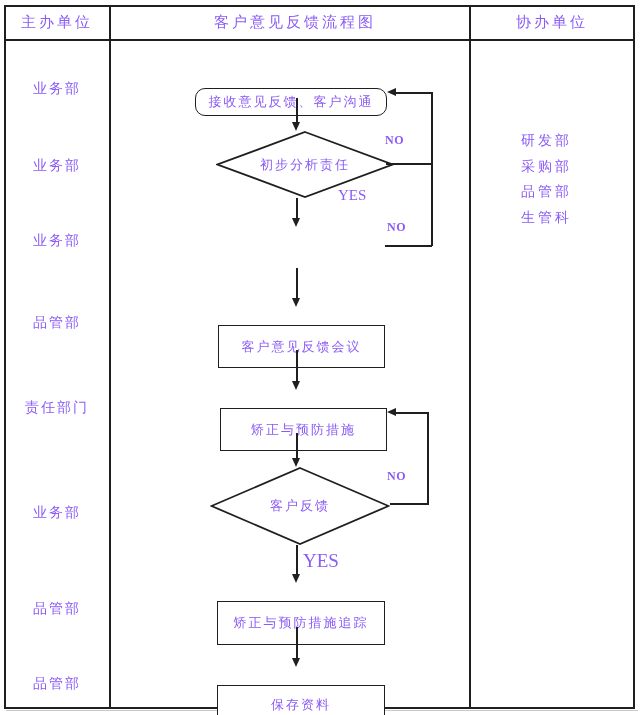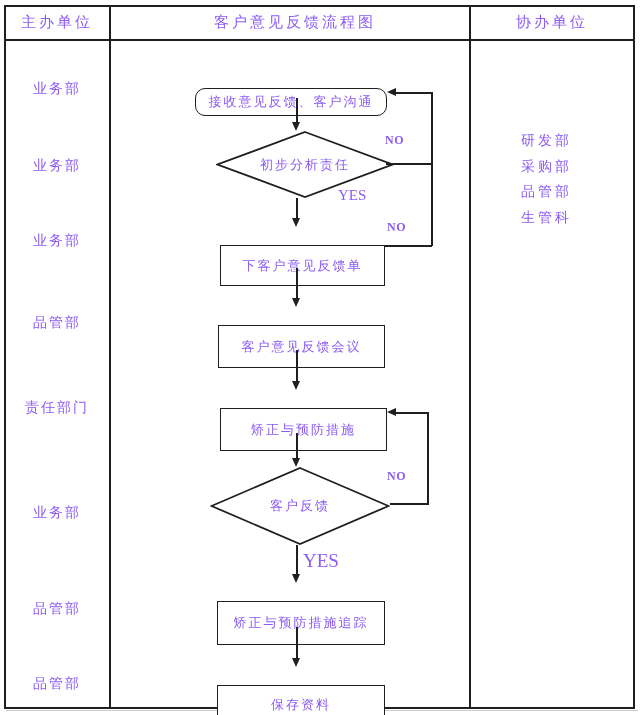--- a/index.html
+++ b/index.html
@@ -97,23 +97,20 @@
     <svg width="178" height="67" viewBox="0 0 178 67">
       <polygon points="89,1 176.5,33.5 89,66 1.5,33.5" fill="#ffffff" stroke="#1f1f1f" stroke-width="1.8"></polygon>
     </svg>
     <div class="diamond-label">初步分析责任</div>
   </div>
 
   <div class="lbl-yes" style="left:338px; top:187px; font-size:15px;">YES</div>
   <div class="line vline" style="left:296px; top:198px; height:20px;"></div>
   <div class="arr-d" style="left:292px; top:218px;"></div>
 
-  <div class="proc" style="left:220px; top:227px; width:165px; height:41px;">
-    <span>下客户意见反馈单</span>
-  </div>
 
   <div class="line hline" style="left:396px; top:92px; width:37px;"></div>
   <div class="arr-l" style="left:387px; top:88px;"></div>
   <div class="line vline" style="left:431px; top:92px; height:154px;"></div>
   <div class="line hline" style="left:386px; top:163px; width:46px;"></div>
   <div class="line hline" style="left:385px; top:245px; width:47px;"></div>
   <div class="lbl-no" style="left:385px; top:133px;">NO</div>
   <div class="lbl-no" style="left:387px; top:220px;">NO</div>
 
   <div class="line vline" style="left:296px; top:268px; height:30px;"></div>

